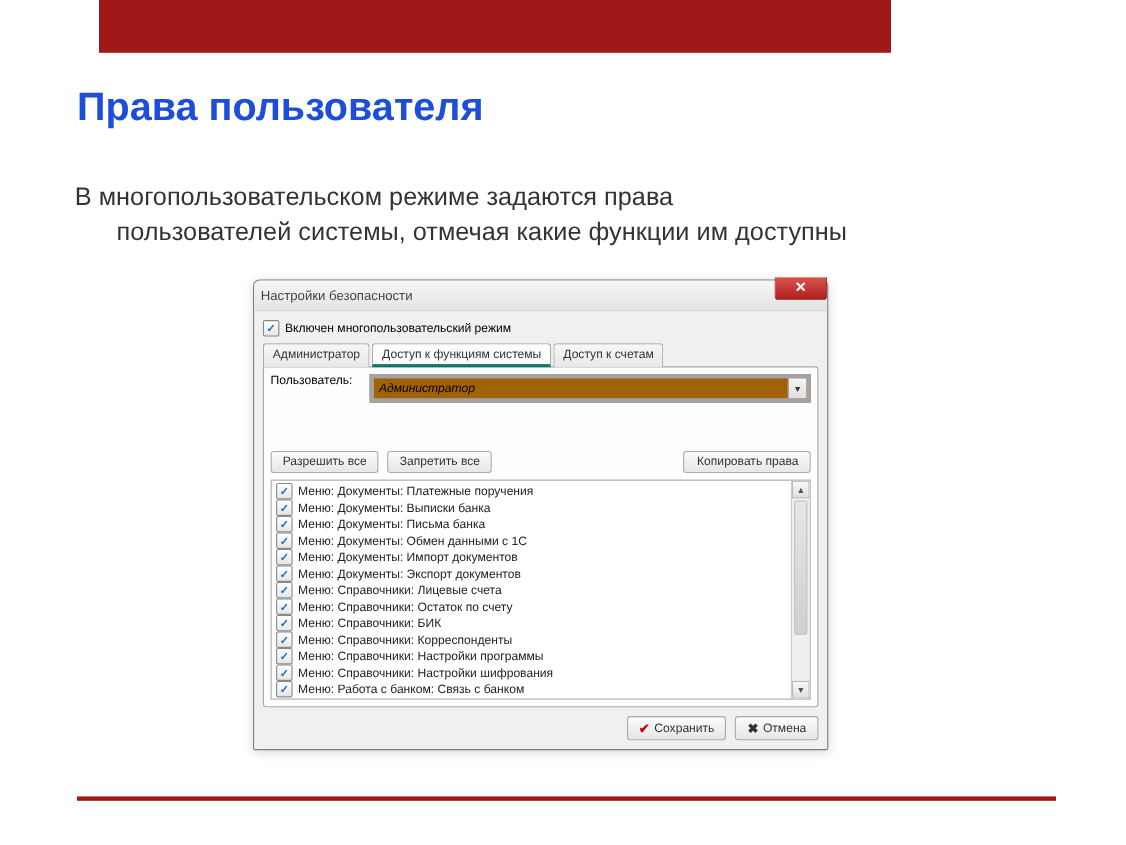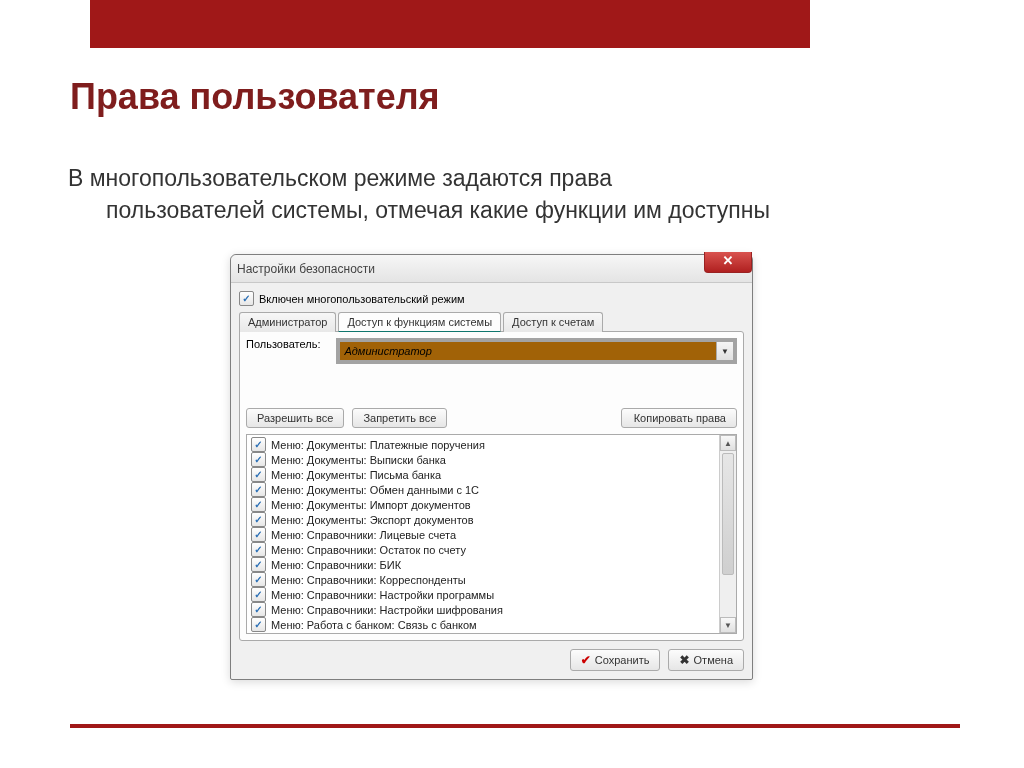--- a/index.html
+++ b/index.html
@@ -28,21 +28,21 @@
     height: 4px;
     background: #a01818;
   }
   .slide-title {
     position: absolute;
     top: 76px;
     left: 70px;
     font-size: 36px;
     font-weight: bold;
     font-family: Arial, sans-serif;
-    color: #7f1d1d;
+    color: #1d4ed8;
     text-align: right;
   }
   .slide-body {
     position: absolute;
     top: 162px;
     left: 68px;
     width: 884px;
     font-size: 23px;
     color: #333;
     line-height: 1.4;
@@ -124,21 +124,21 @@
     padding: 3px 8px;
     border: 1px solid #aaa;
     border-bottom: none;
     background: linear-gradient(#f7f7f7,#e8e8e8);
     border-radius: 3px 3px 0 0;
     font-size: 11px;
     color: #333;
   }
   .tab.active {
     background: #fdfdfd;
-    border-bottom: 1px solid #0f766e;
+    border-bottom: 3px solid #0f766e;
     position: relative;
     z-index: 2;
   }
   .tab-pane {
     border: 1px solid #aaa;
     background: #fdfdfd;
     padding: 6px;
     border-radius: 0 3px 3px 3px;
   }
   .user-row {

